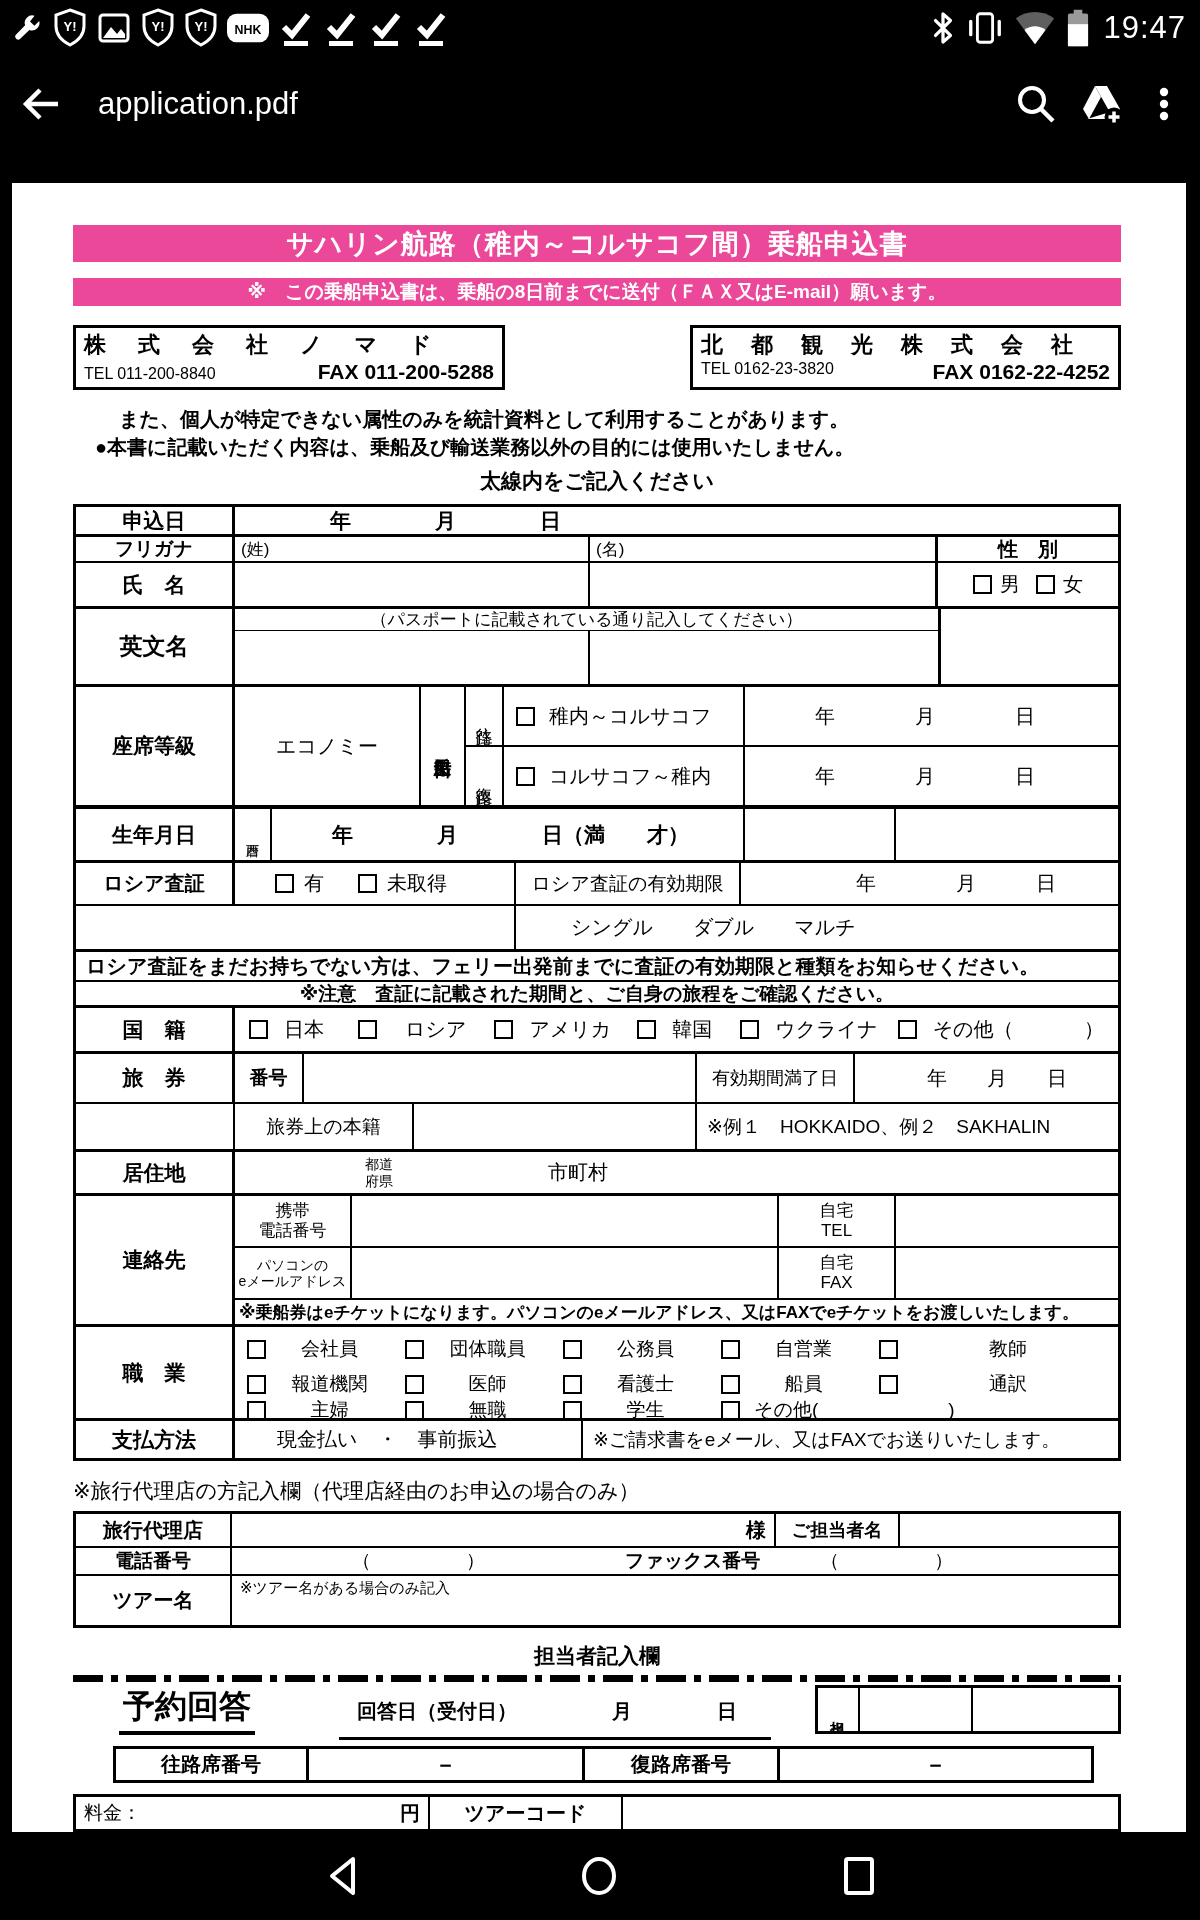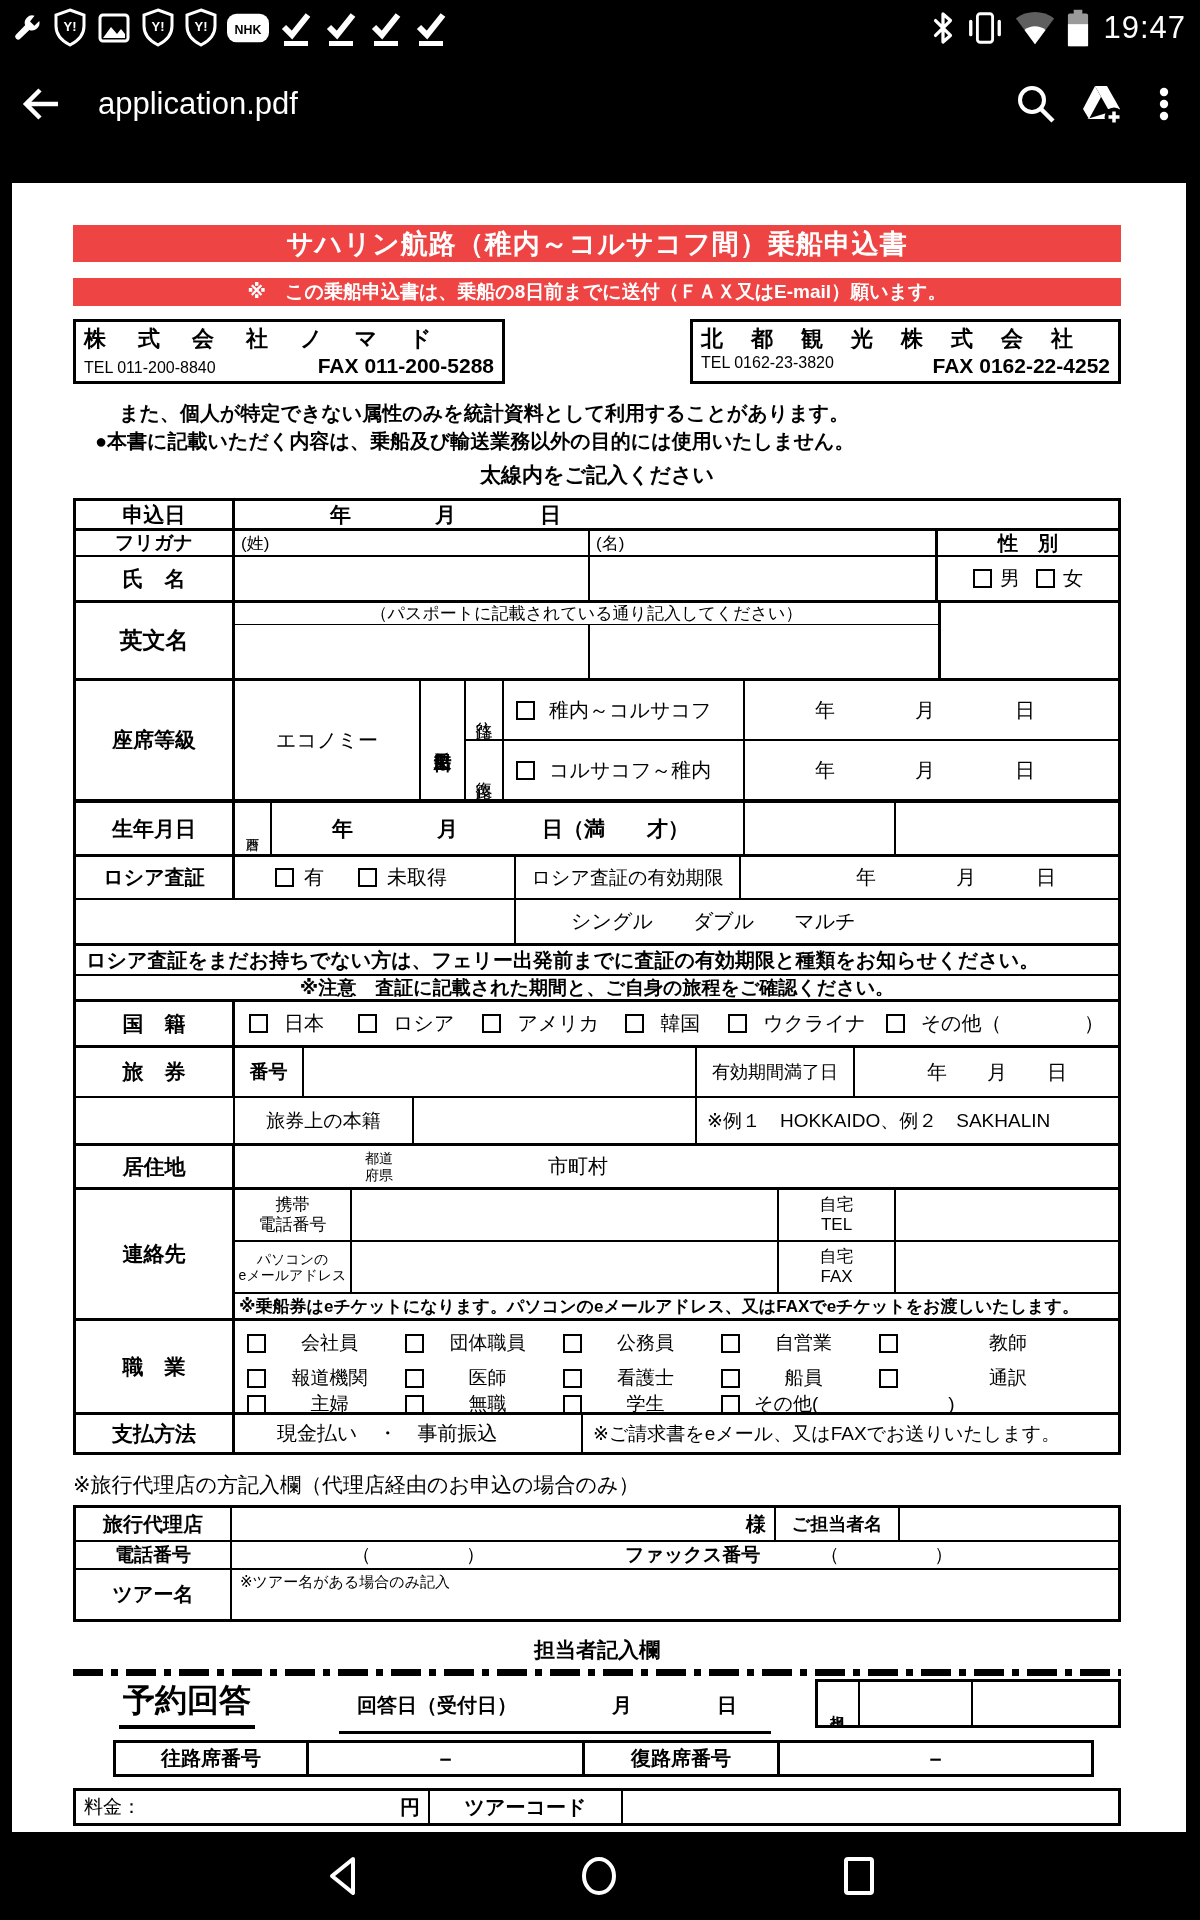--- a/index.html
+++ b/index.html
@@ -10,21 +10,21 @@
   .sb .sp{flex:1}
   .time{color:#fff;font-size:31px;font-weight:500;letter-spacing:1px;margin:0 4px 0 4px}
   
   .tb{height:96px;display:flex;align-items:center;background:#000;color:#fff;}
   .tb .btn{width:64px;height:64px;display:flex;align-items:center;justify-content:center}
   .tb-title{font-size:31px;font-weight:400;margin-left:26px;flex:1;white-space:nowrap;overflow:hidden}
   
   .viewer{height:1680px;background:#000;overflow:hidden}
   .page{margin:31px 14px 0 12px;height:1649px;background:#fff;color:#000;position:relative;}
   .content{position:absolute;left:61px;top:0;width:1048px;}
-  .bar{background:#ef4444;color:#fff;display:flex;align-items:center;justify-content:center;white-space:pre}
+  .bar{background:#ec4899;color:#fff;display:flex;align-items:center;justify-content:center;white-space:pre}
   
   .row{display:flex;box-sizing:border-box;}
   .c{box-sizing:border-box;display:flex;align-items:center;overflow:hidden;}
   .br2{border-right:2px solid #000}.br3{border-right:3px solid #000}
   .bb15{border-bottom:1.5px solid #000}.bb2{border-bottom:2px solid #000}.bb3{border-bottom:3px solid #000}
   .ctr{justify-content:center;text-align:center}
   .b{font-weight:bold}
   .pre{white-space:pre}
   .cb{width:15px;height:15px;border:2px solid #000;display:inline-block;flex:none;}
   .vert{writing-mode:vertical-rl;text-orientation:upright;line-height:1;letter-spacing:2px}
@@ -129,21 +129,21 @@
   </div>
 </div>
 
 <div class="viewer">
 <div class="page">
 <div class="content">
 
   <div class="bar b" style="margin-top:42px;height:37px;font-size:27px;letter-spacing:1px">サハリン航路（稚内～コルサコフ間）乗船申込書</div>
   <div class="bar b" style="margin-top:16px;height:28px;font-size:19px">※　この乗船申込書は、乗船の8日前までに送付（ＦＡＸ又はE-mail）願います。</div>
 
-  <div class="row" style="margin-top:13px;height:65px">
+  <div class="row" style="margin-top:19px;height:65px">
     <div class="tbl" style="width:432px;display:flex;flex-direction:column;justify-content:space-between;padding:2px 8px 3px">
       <div class="b pre" style="font-size:22px;letter-spacing:5px;white-space:nowrap">株　式　会　社　ノ　マ　ド</div>
       <div style="display:flex;align-items:baseline;justify-content:space-between">
         <span style="font-size:16px">TEL 011-200-8840</span>
         <span class="b" style="font-size:21px">FAX 011-200-5288</span>
       </div>
     </div>
     <div style="flex:1"></div>
     <div class="tbl" style="width:431px;display:flex;flex-direction:column;justify-content:space-between;padding:2px 8px 3px">
       <div class="b pre" style="font-size:22px;letter-spacing:3px;white-space:nowrap">北　都　観　光　株　式　会　社</div>
@@ -253,21 +253,21 @@
     <div class="row bb3" style="height:26px">
       <div class="c ctr" style="flex:1;font-size:19px;font-weight:600">※注意　査証に記載された期間と、ご自身の旅程をご確認ください。</div>
     </div>
 
     <div class="row bb3" style="height:46px">
       <div class="c br3 ctr b pre" style="width:159px;font-size:21px">国　籍</div>
       <div class="c" style="flex:1;padding:0 14px;font-size:20px">
         <span class="cb"></span>
               <span style="margin:0 34px 0 16px">日本</span>
         <span class="cb"></span>
-              <span style="margin:0 28px 0 16px">ロシア</span>
+              <span style="margin:0 28px 0 28px">ロシア</span>
         <span class="cb"></span>
               <span style="margin:0 26px 0 16px">アメリカ</span>
         <span class="cb"></span>
               <span style="margin:0 28px 0 16px">韓国</span>
         <span class="cb"></span>
               <span style="margin:0 20px 0 16px">ウクライナ</span>
         <span class="cb"></span>
               <span style="margin-left:16px">その他（</span>
         <span style="margin-left:auto">）</span>
       </div>

